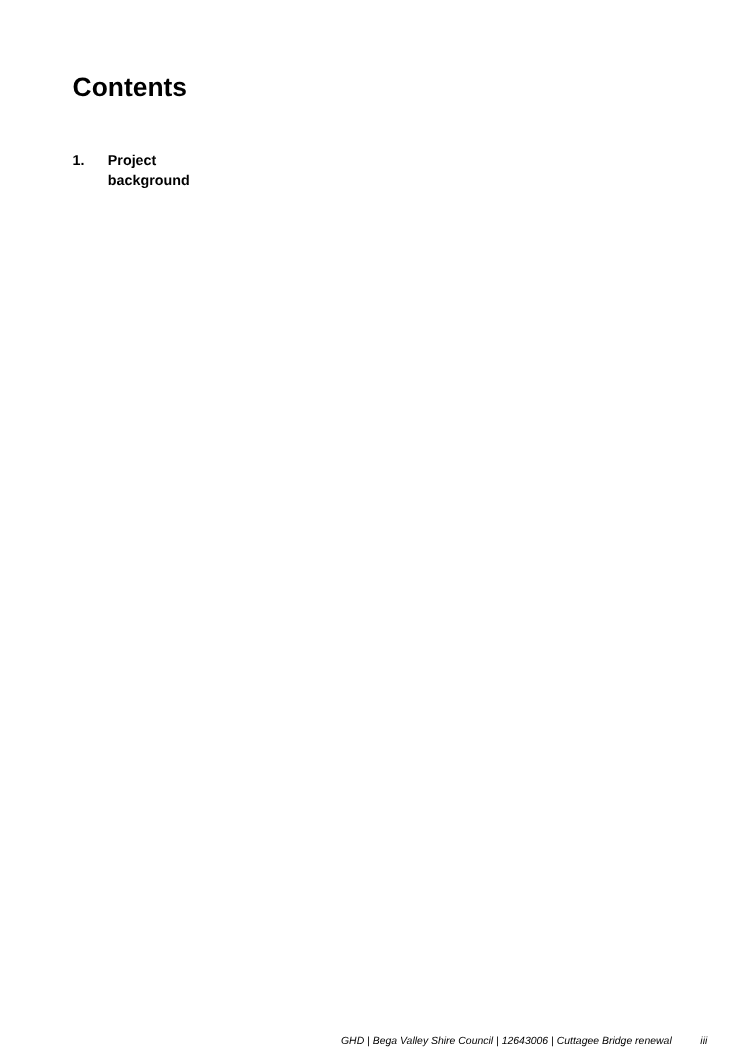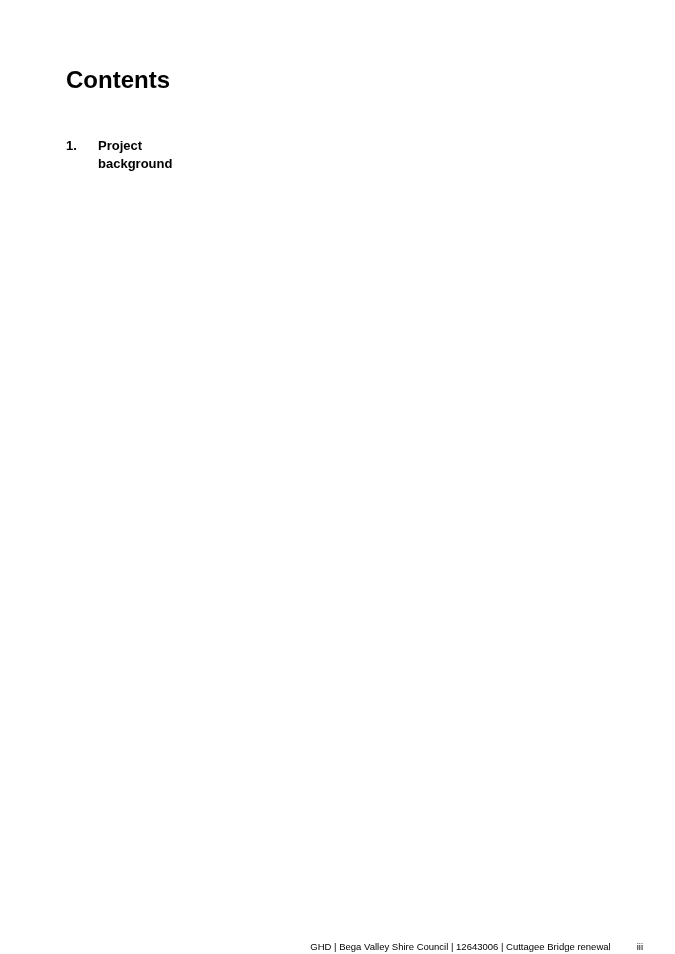--- a/index.html
+++ b/index.html
@@ -30,20 +30,21 @@
   .footer {
     position: absolute;
     left: 66px;
     right: 32px;
     top: 908px;
     display: flex;
     justify-content: flex-end;
     align-items: baseline;
     font-size: 9.5px;
     line-height: 13px;
+    font-style: italic;
   }
   .footer .footer-page { margin-left: 26px; margin-top: 32px; }
 </style>
 </head>
 <body>
 
 <div class="page">
 
   <h1 class="doc-title">Contents</h1>
 

